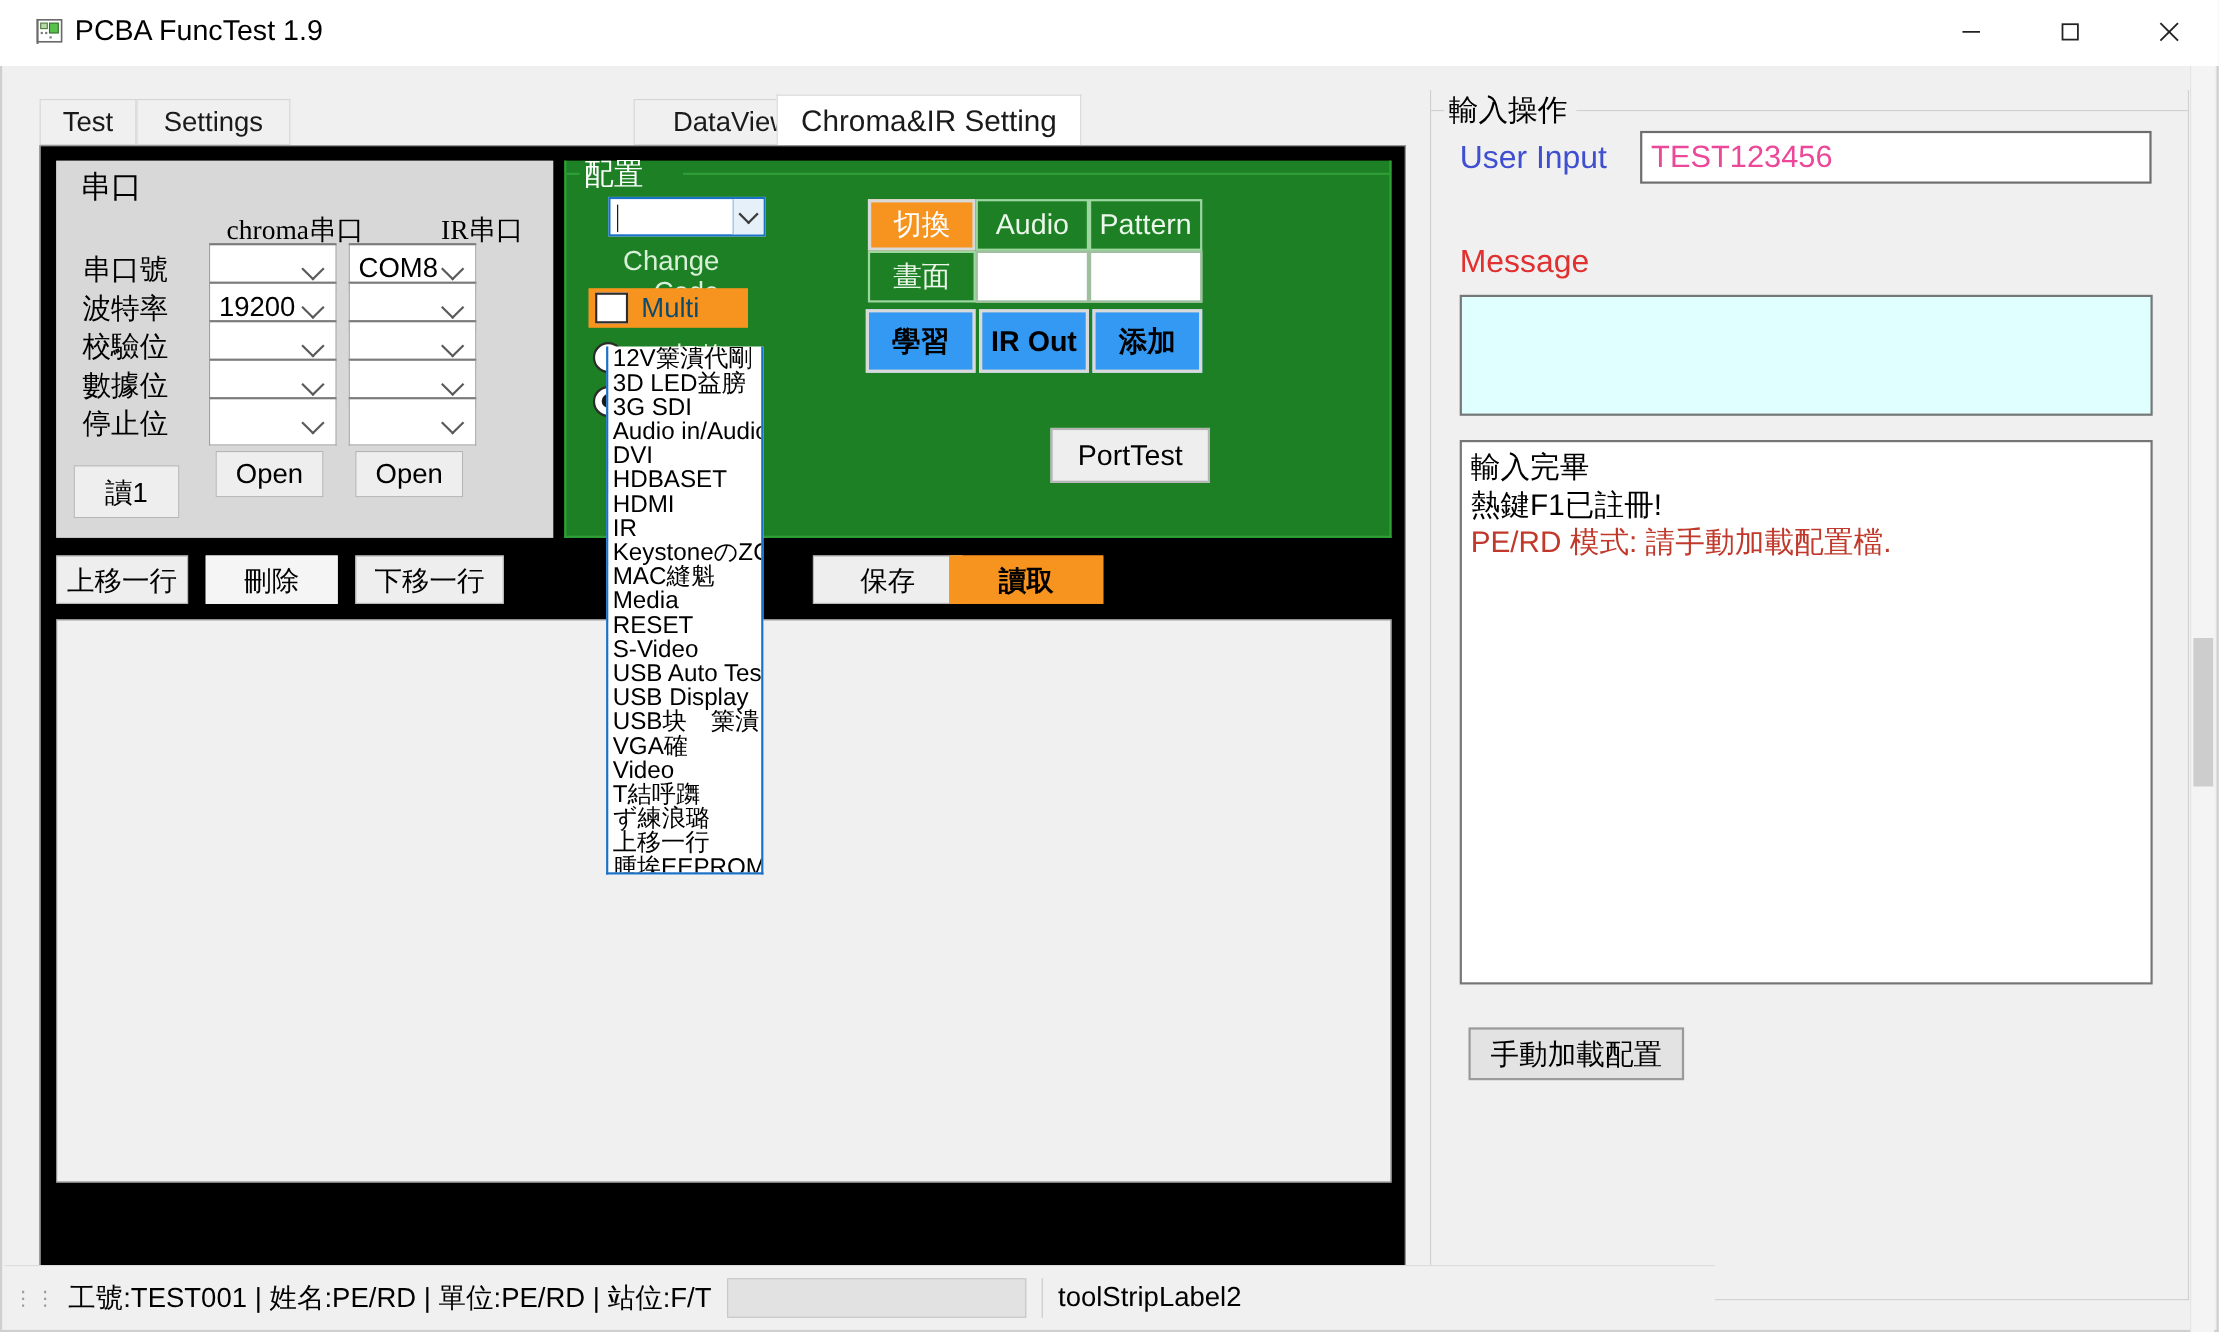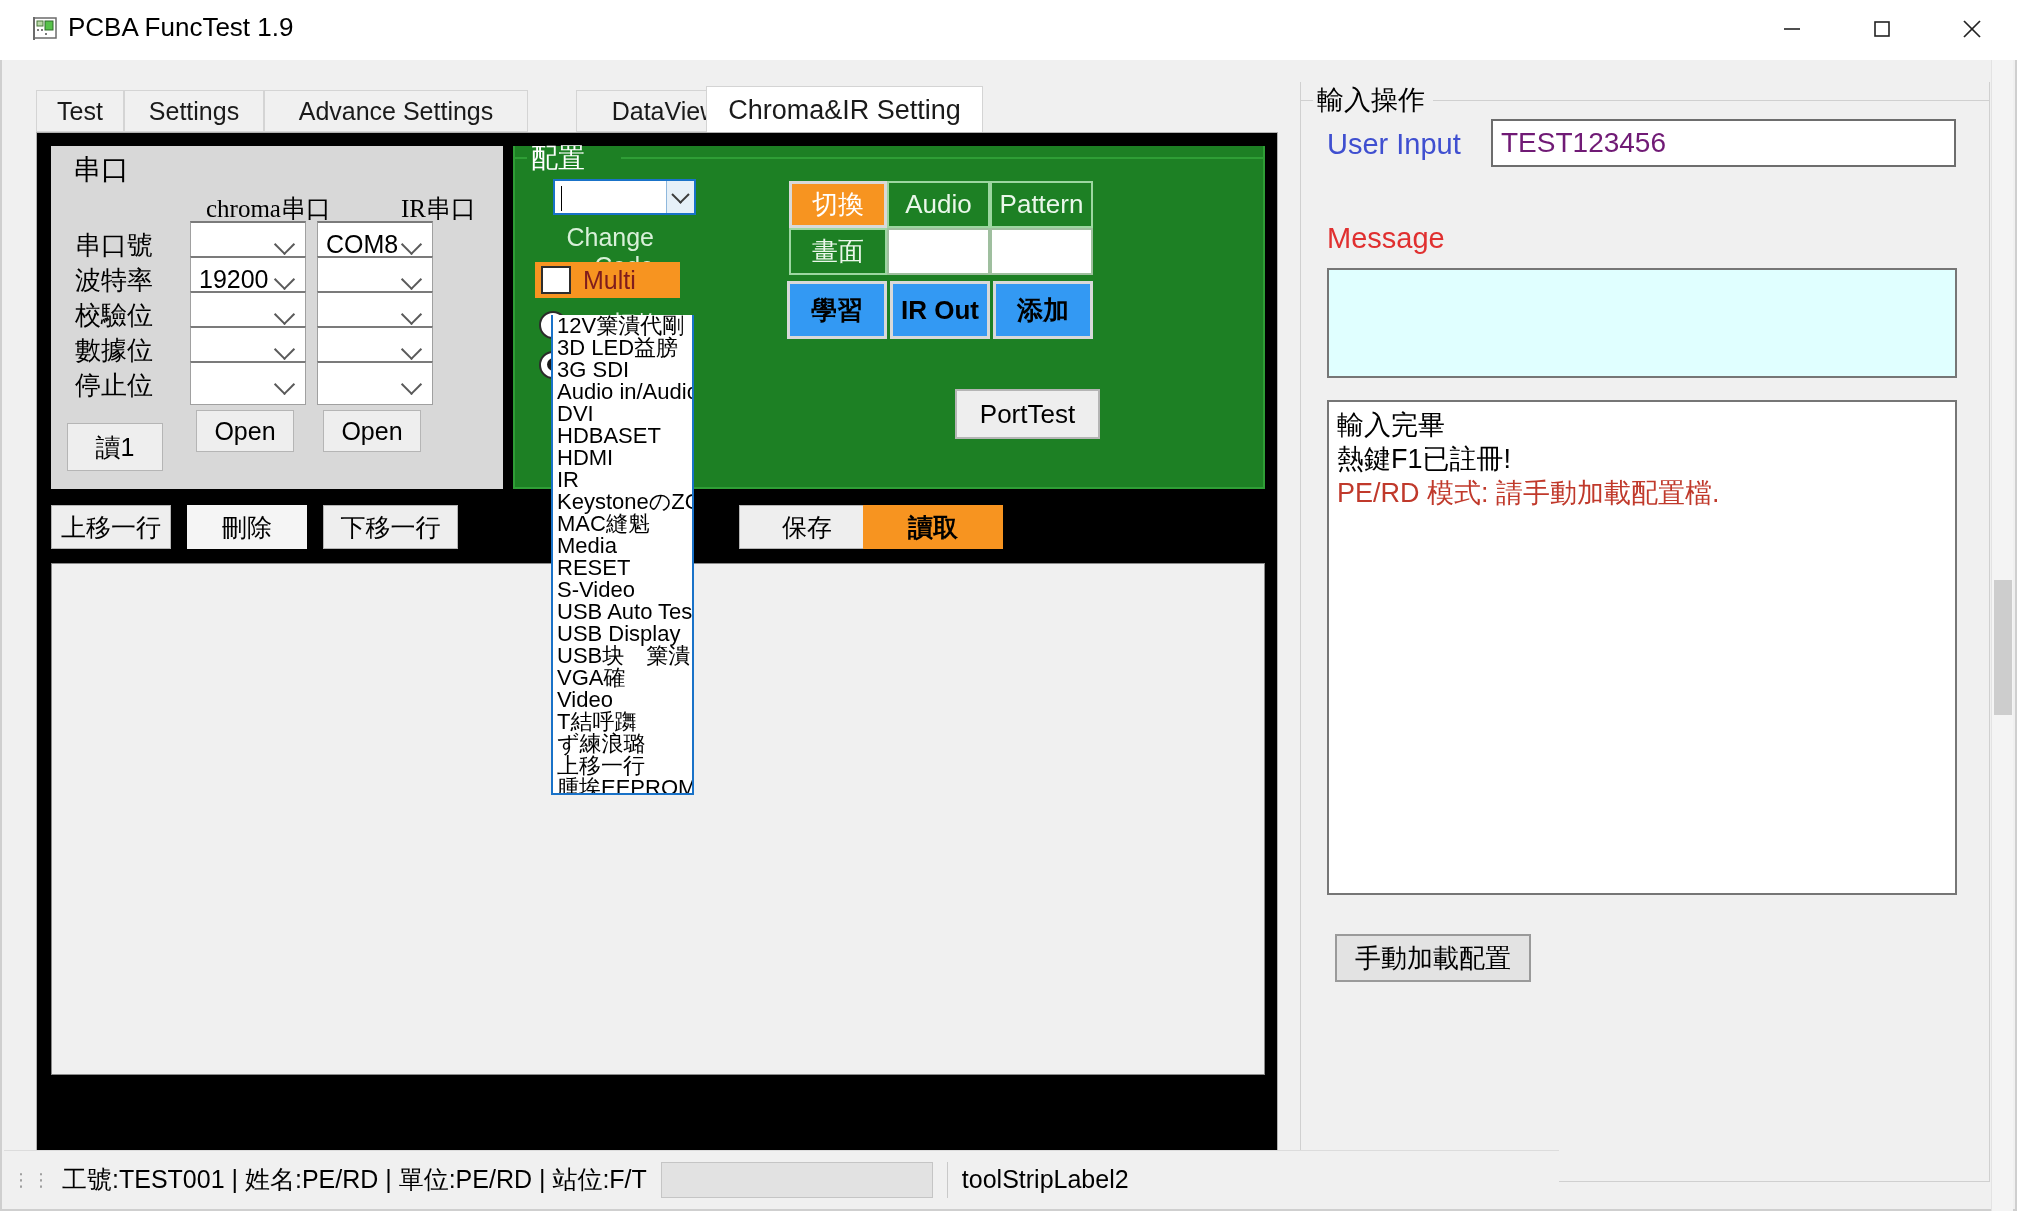--- a/index.html
+++ b/index.html
@@ -129,21 +129,21 @@
   }
   #multi-chip {
     position: absolute; left: 412px; top: 203px; width: 145px; height: 36px;
     background: #f79420;
     display: flex; align-items: center;
   }
   #multi-box {
     width: 30px; height: 28px; background: #ffffff; border: 2px solid #2d2d2d;
     margin-left: 6px;
   }
-  #multi-label { margin-left: 12px; font-size: 25px; color: #7f1d1d; }
+  #multi-label { margin-left: 12px; font-size: 25px; color: #0c4a6e; }
 
   .radio-row { position: absolute; display: flex; align-items: center; }
   .radio-dot {
     width: 28px; height: 28px; border-radius: 50%;
     background: #ffffff; border: 2px solid #2b2b2b;
     display: flex; align-items: center; justify-content: center;
   }
   .radio-dot.on::after {
     content: ""; width: 13px; height: 13px; border-radius: 50%; background: #1a1a1a;
   }
@@ -214,21 +214,21 @@
   #ig-line-l { position:absolute; left:0; top:18px; width:12px; height:1px; background:#d0d0d0;}
   #ig-line-r { position:absolute; left:132px; top:18px; right:0; height:1px; background:#d0d0d0;}
   #ig-legend { position:absolute; left:16px; top:0px; font-size:27px; color:#000; }
 
   #lbl-userinput {
     position: absolute; left: 26px; top: 46px; font-size: 29px; color: #3f4fd0;
   }
   #userinput {
     position: absolute; left: 190px; top: 37px; width: 465px; height: 48px;
     background: #ffffff; border: 2px solid #6d6d6d;
-    font-size: 28px; color: #701a75;
+    font-size: 28px; color: #ec4899;
     padding-left: 8px; line-height: 44px;
   }
   #lbl-message {
     position: absolute; left: 26px; top: 140px; font-size: 29px; color: #e03030;
   }
   #msgbox {
     position: absolute; left: 26px; top: 186px; width: 630px; height: 110px;
     background: #e0ffff; border: 2px solid #767676;
   }
   #logbox {
@@ -302,21 +302,20 @@
         <line x1="20" y1="4" x2="4" y2="20" stroke="#222" stroke-width="1.7"></line>
       </svg>
   </div>
 </div>
 
 <div id="window">
 
   <div id="tabstrip">
     <div class="tab" style="left:0px;   width:88px;">Test</div>
     <div class="tab" style="left:88px;  width:140px;">Settings</div>
-    <div class="tab" style="left:228px; width:264px;">Advance Settings</div>
     <div class="tab" style="left:492px; width:178px;margin-left:48px;">DataView</div>
     <div class="tab active" style="left:670px; width:277px;">Chroma&amp;IR Setting</div>
   </div>
 
   <div id="tabpage">
 
     <div id="serial-group">
       <div id="serial-legend">串口</div>
       <div id="lbl-chroma">chroma串口</div>
       <div id="lbl-ir">IR串口</div>

